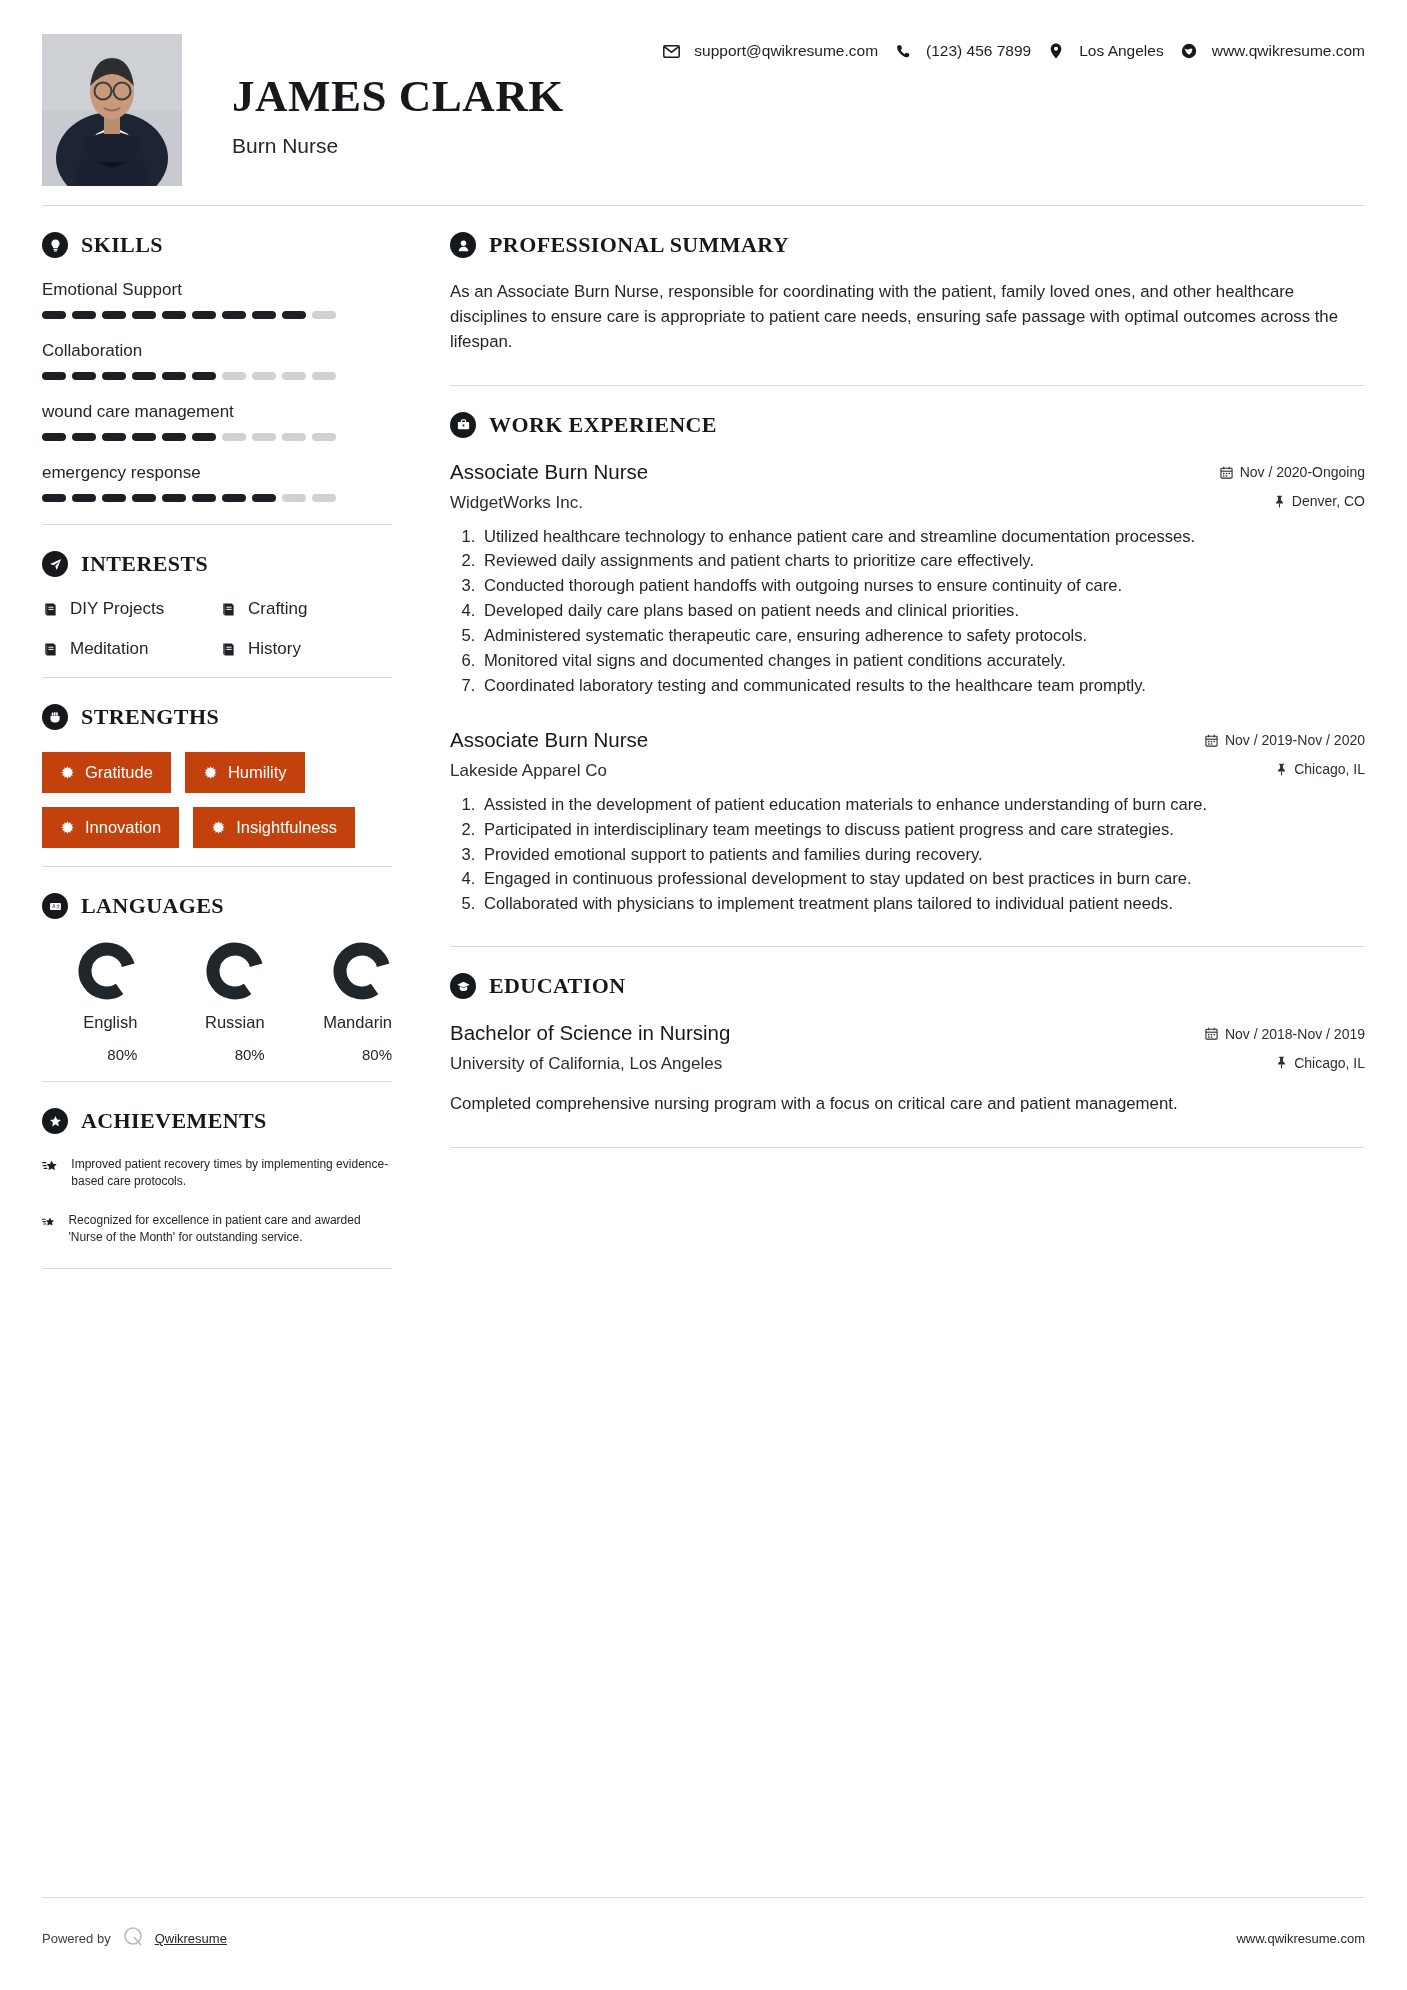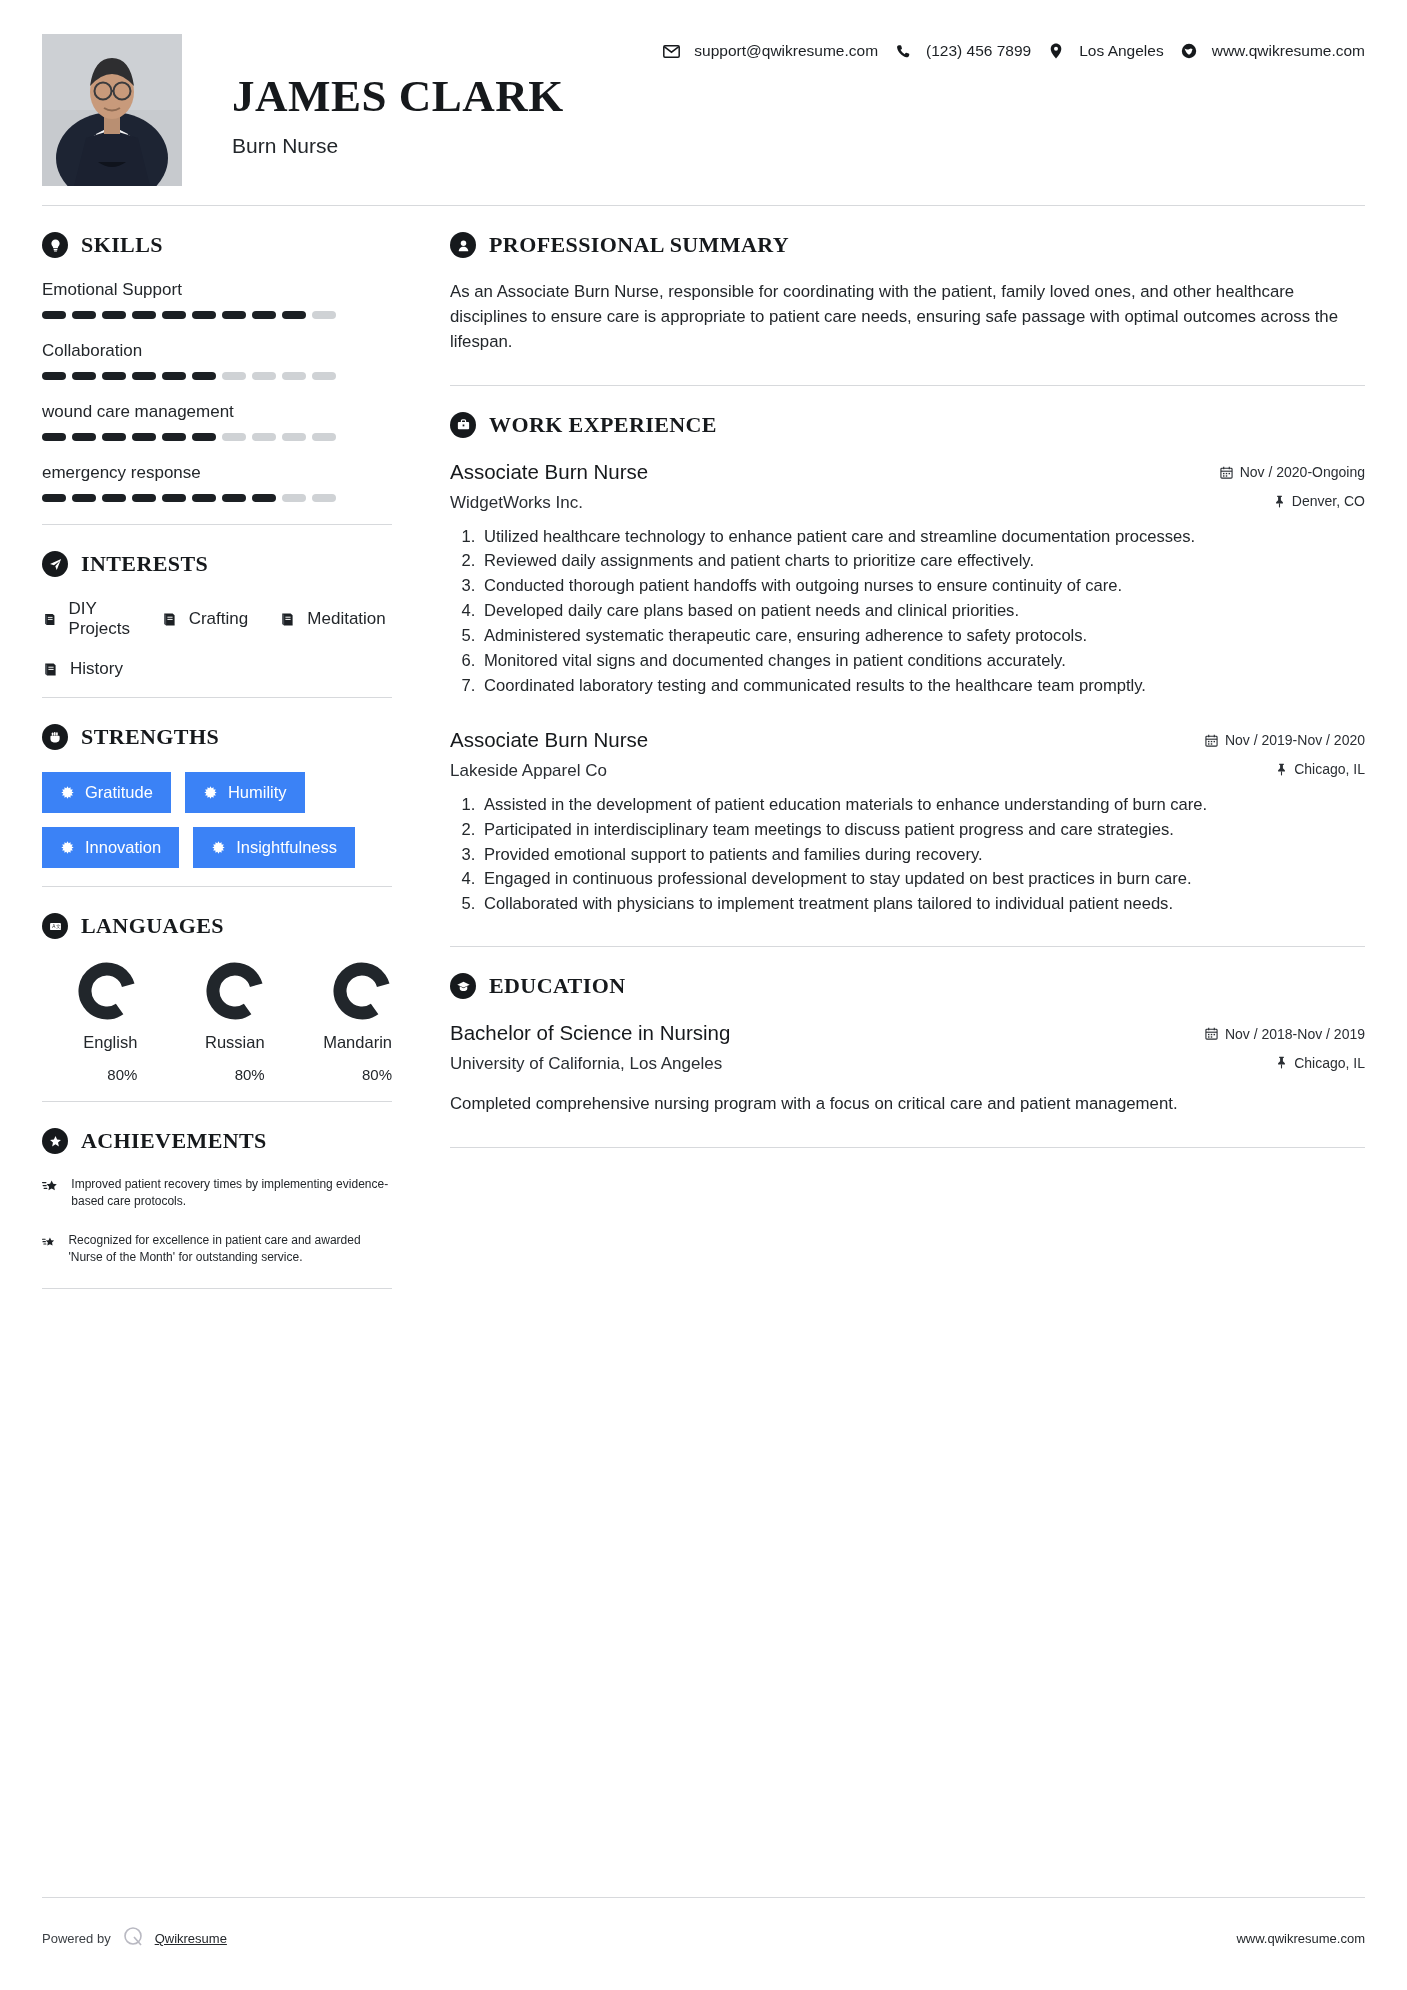--- a/index.html
+++ b/index.html
@@ -137,39 +137,39 @@
     border-radius: 5px;
     background: #cfd2d5;
   }
   .dash.on { background: #1c2024; }
 
   .sec-sep { height: 1px; background: #d7d9dc; margin: 18px 0 26px 0; }
 
   
   .interests-grid {
     display: grid;
-    grid-template-columns: 1fr 1fr 1fr;
+    grid-template-columns: 1fr 1fr;
     row-gap: 20px;
     column-gap: 6px;
   }
   .interest-item {
     display: flex;
     align-items: center;
     gap: 11px;
     font-size: 17px;
     color: #23272b;
   }
 
   
   .strength-rows { display: flex; flex-wrap: wrap; gap: 14px; }
   .strength-tag {
     display: inline-flex;
     align-items: center;
     gap: 10px;
-    background: #3b82f6;
+    background: #c2410c;
     color: #fff;
     padding: 11px 18px;
     font-size: 16.5px;
   }
 
   
   .lang-row {
     display: flex;
     justify-content: flex-start;
     gap: 50px;

